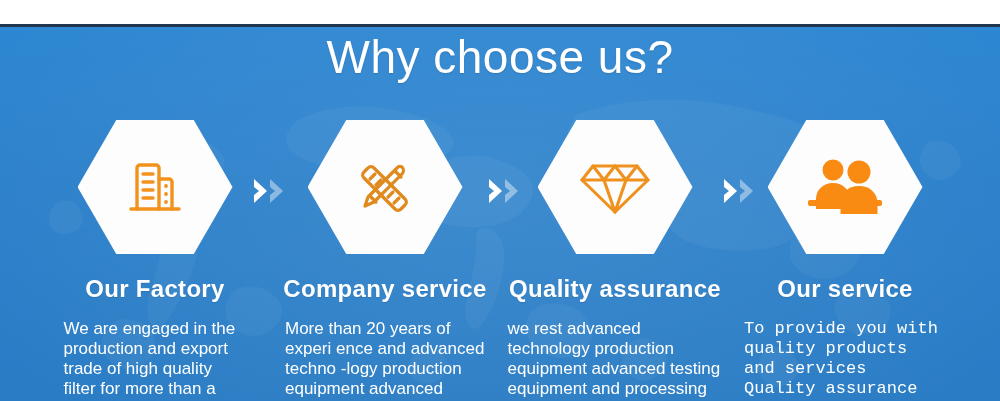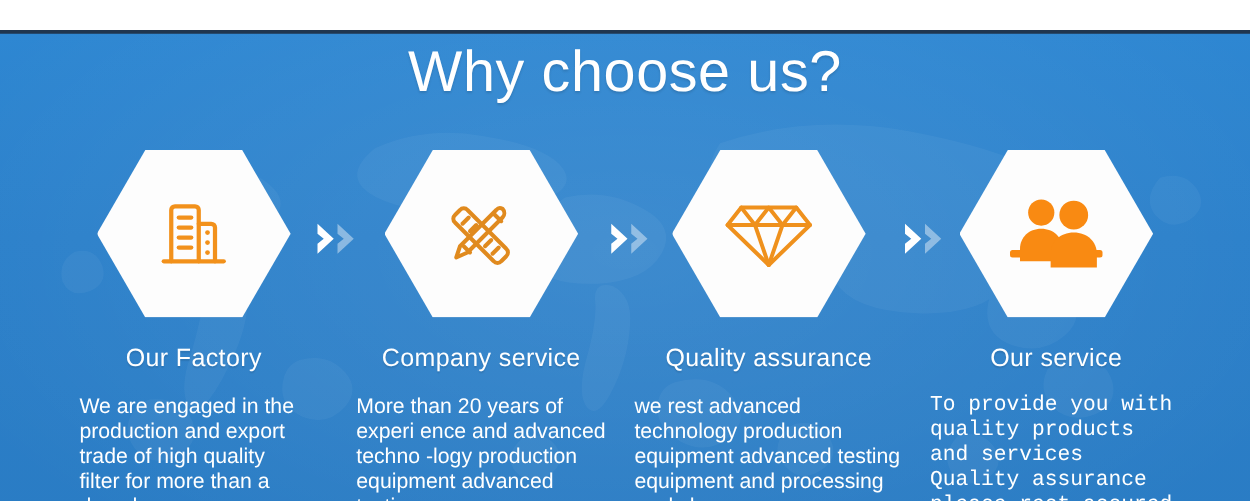--- a/index.html
+++ b/index.html
@@ -74,22 +74,22 @@
     -webkit-clip-path:polygon(25% 0%,75% 0%,100% 50%,75% 100%,25% 100%,0% 50%);
     clip-path:polygon(25% 0%,75% 0%,100% 50%,75% 100%,25% 100%,0% 50%);
     display:flex; align-items:center; justify-content:center;
     filter:drop-shadow(0 2px 3px rgba(0,0,0,.10));
   }
   .hex svg{ display:block; }
 
   .col-title{
     margin-top:22px;
     color:#ffffff;
-    font-size:20px;
-    font-weight:400;
+    font-size:24px;
+    font-weight:700;
     letter-spacing:.3px;
     text-align:left;
     line-height:1.1;
     text-shadow:0 1px 1px rgba(0,0,0,.10);
   }
 
   .col-desc{
     margin-top:17px;
     color:#ffffff;
     font-size:17px;

